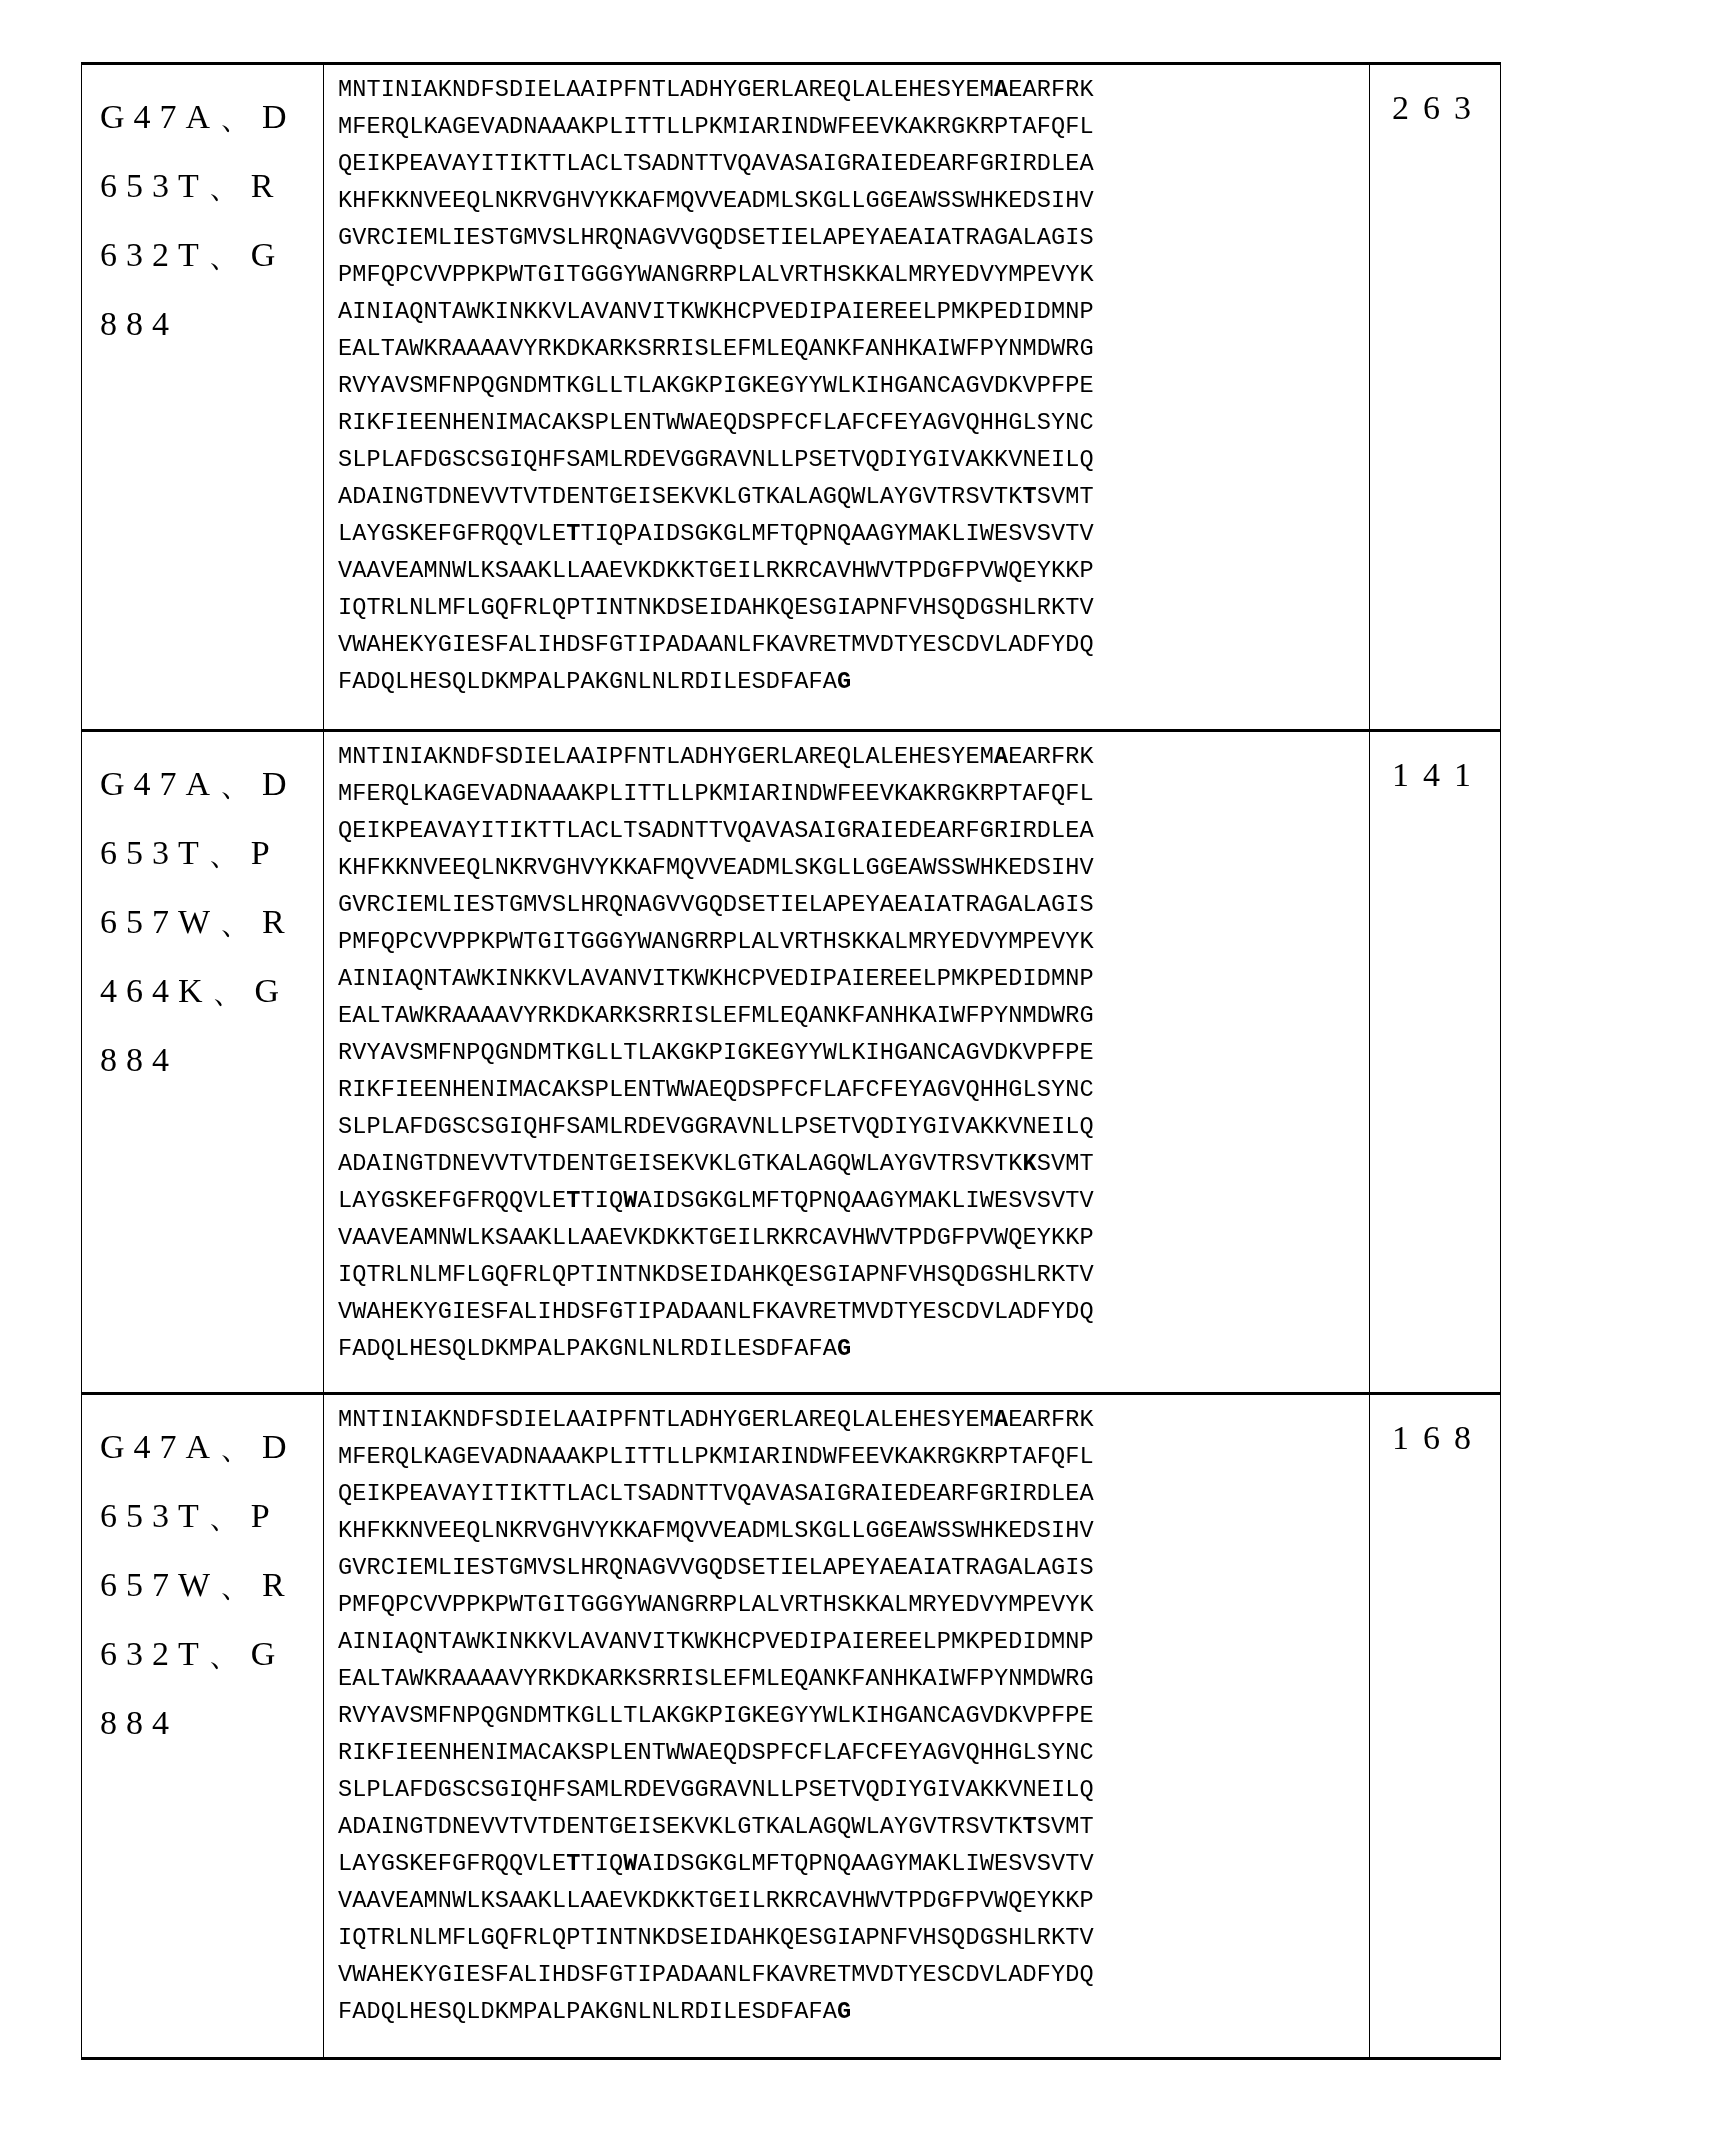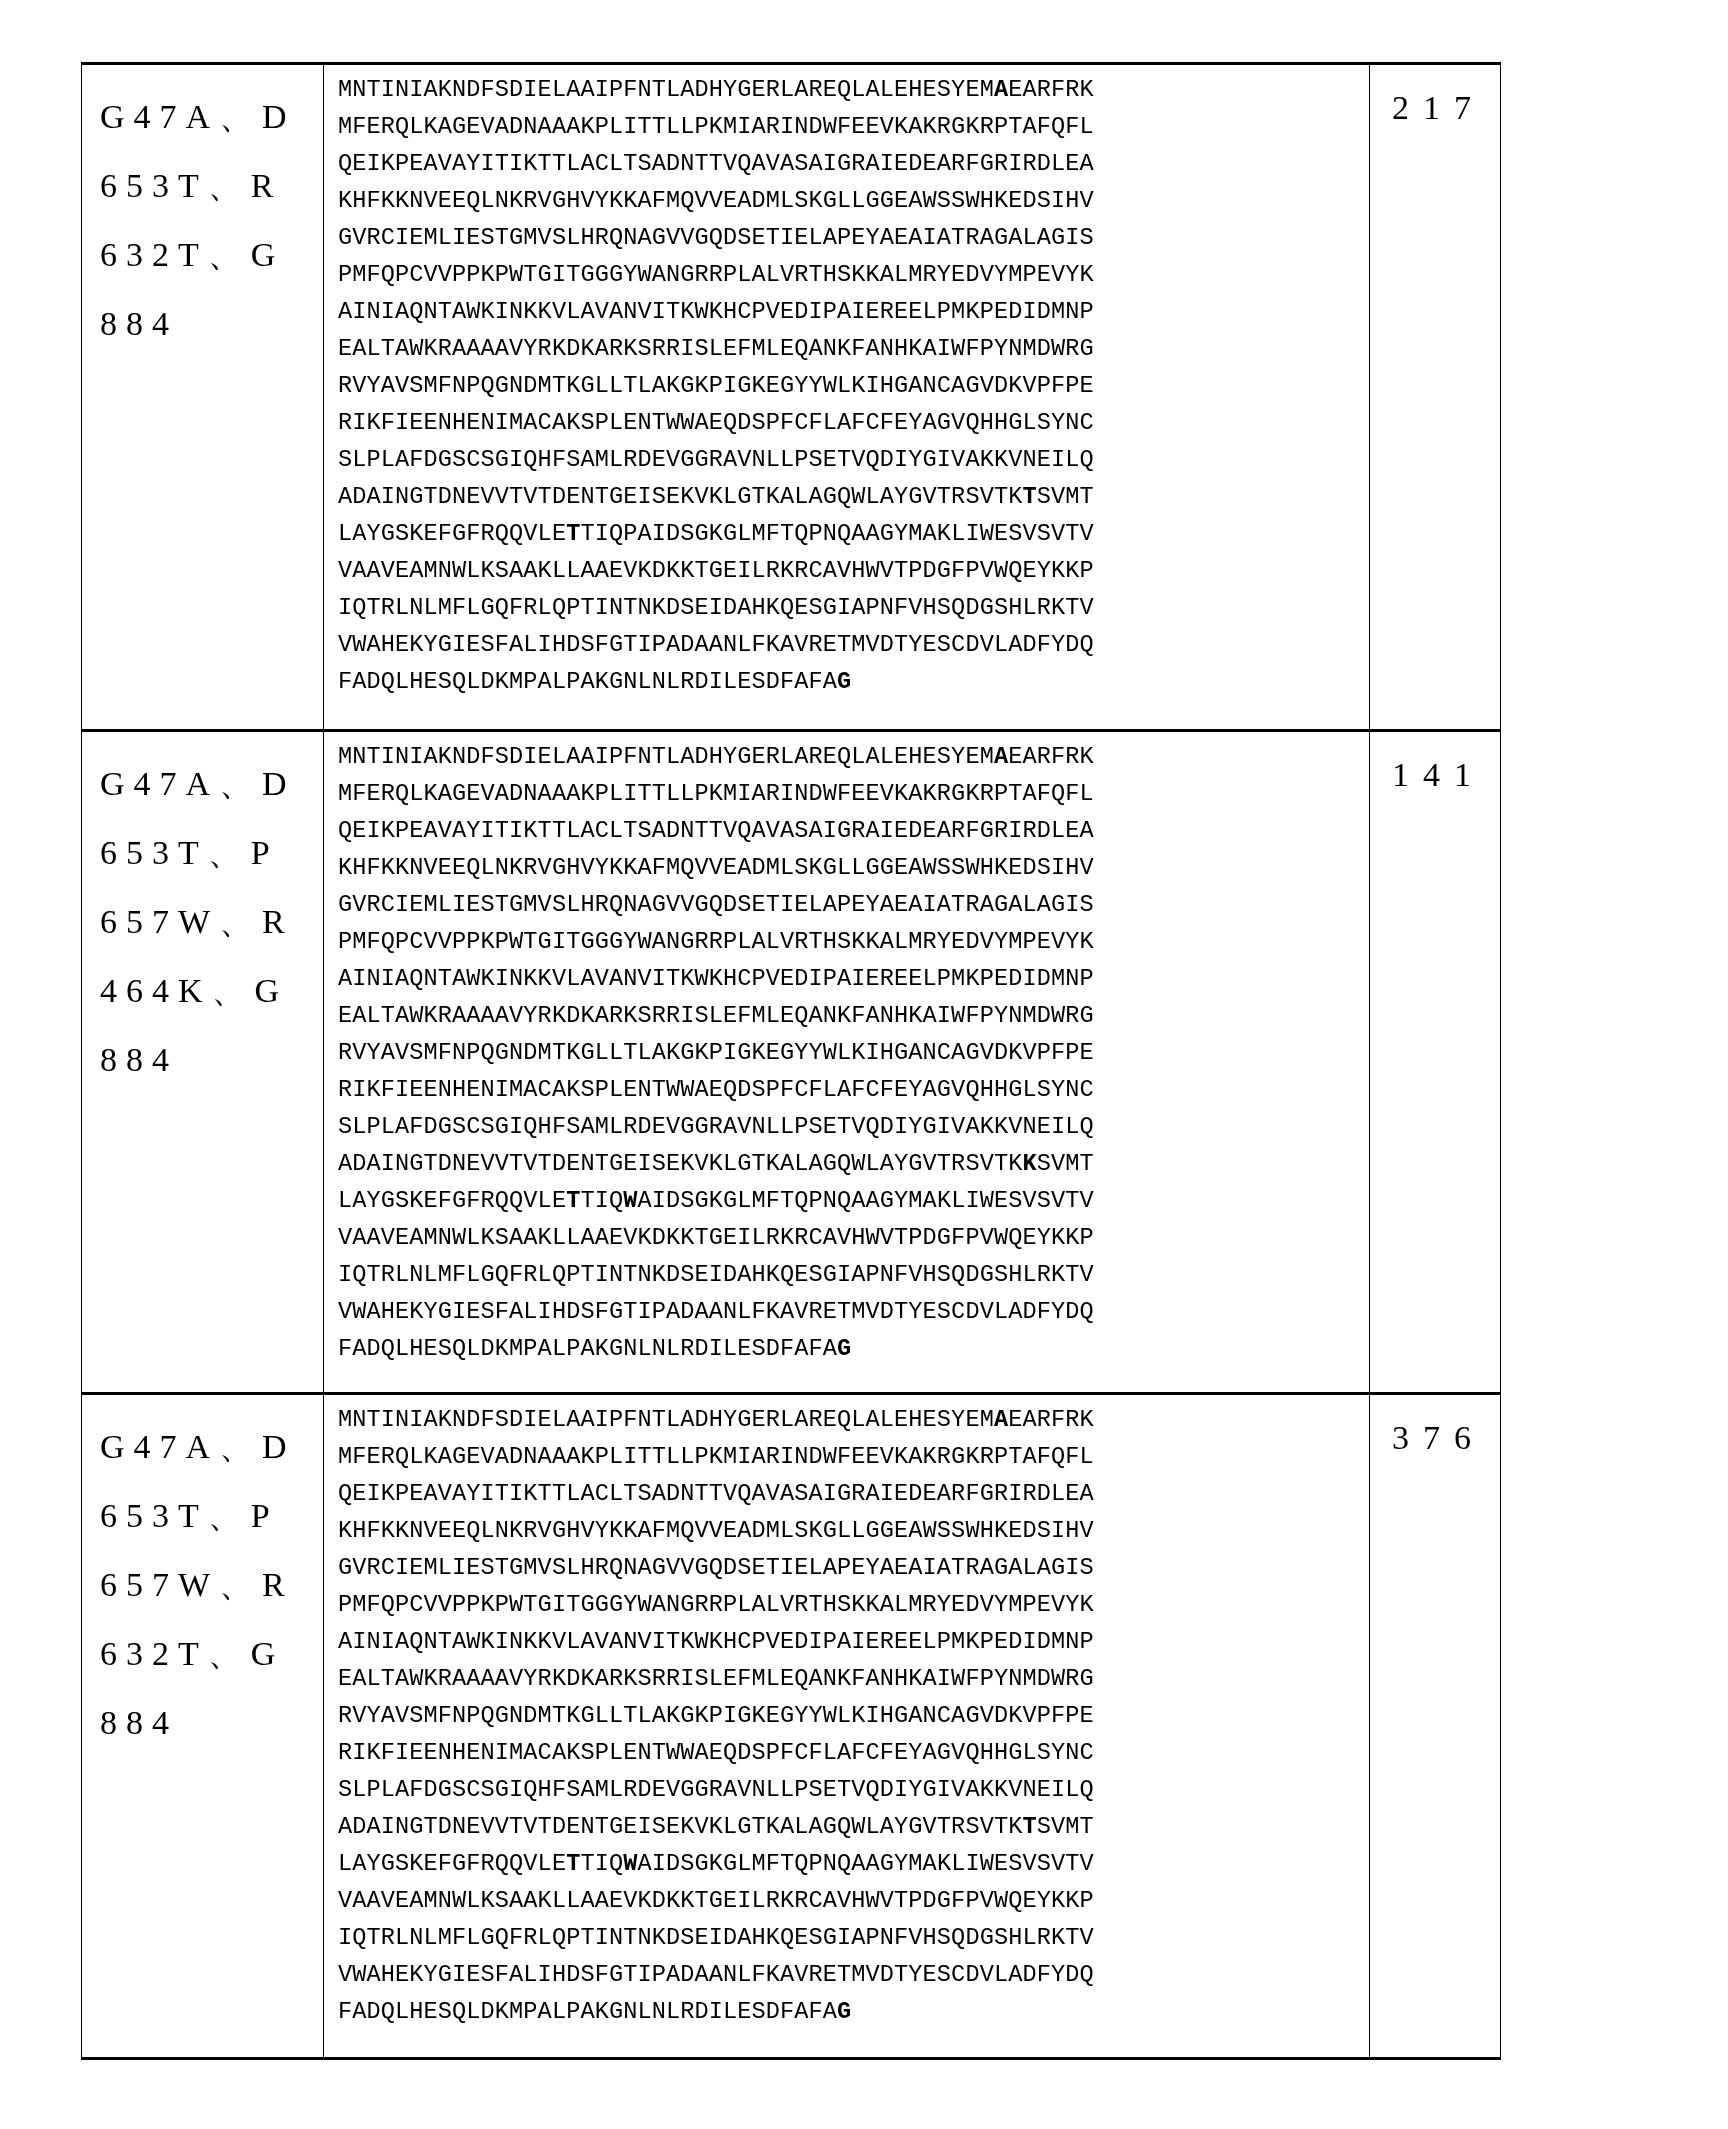--- a/index.html
+++ b/index.html
@@ -42,21 +42,21 @@
         <div class="seq-line"><span>RIKFIEENHENIMACAKSPLENTWWAEQDSPFCFLAFCFEYAGVQHHGLSYNC</span></div>
         <div class="seq-line"><span>SLPLAFDGSCSGIQHFSAMLRDEVGGRAVNLLPSETVQDIYGIVAKKVNEILQ</span></div>
         <div class="seq-line"><span>ADAINGTDNEVVTVTDENTGEISEKVKLGTKALAGQWLAYGVTRSVTK</span><b>T</b><span>SVMT</span></div>
         <div class="seq-line"><span>LAYGSKEFGFRQQVLE</span><b>T</b><span>TIQPAIDSGKGLMFTQPNQAAGYMAKLIWESVSVTV</span></div>
         <div class="seq-line"><span>VAAVEAMNWLKSAAKLLAAEVKDKKTGEILRKRCAVHWVTPDGFPVWQEYKKP</span></div>
         <div class="seq-line"><span>IQTRLNLMFLGQFRLQPTINTNKDSEIDAHKQESGIAPNFVHSQDGSHLRKTV</span></div>
         <div class="seq-line"><span>VWAHEKYGIESFALIHDSFGTIPADAANLFKAVRETMVDTYESCDVLADFYDQ</span></div>
         <div class="seq-line"><span>FADQLHESQLDKMPALPAKGNLNLRDILESDFAFA</span><b>G</b></div>
       </div>
       <div class="c-id">
-        <div class="id-text">217</div>
+        <div class="id-text">263</div>
       </div>
     </div>
     <div class="row r2">
       <div class="c-label">
         <div class="label-line">G47A、D</div>
         <div class="label-line">653T、P</div>
         <div class="label-line">657W、R</div>
         <div class="label-line">464K、G</div>
         <div class="label-line">884</div>
       </div>
@@ -104,17 +104,17 @@
         <div class="seq-line"><span>RIKFIEENHENIMACAKSPLENTWWAEQDSPFCFLAFCFEYAGVQHHGLSYNC</span></div>
         <div class="seq-line"><span>SLPLAFDGSCSGIQHFSAMLRDEVGGRAVNLLPSETVQDIYGIVAKKVNEILQ</span></div>
         <div class="seq-line"><span>ADAINGTDNEVVTVTDENTGEISEKVKLGTKALAGQWLAYGVTRSVTK</span><b>T</b><span>SVMT</span></div>
         <div class="seq-line"><span>LAYGSKEFGFRQQVLE</span><b>T</b><span>TIQ</span><b>W</b><span>AIDSGKGLMFTQPNQAAGYMAKLIWESVSVTV</span></div>
         <div class="seq-line"><span>VAAVEAMNWLKSAAKLLAAEVKDKKTGEILRKRCAVHWVTPDGFPVWQEYKKP</span></div>
         <div class="seq-line"><span>IQTRLNLMFLGQFRLQPTINTNKDSEIDAHKQESGIAPNFVHSQDGSHLRKTV</span></div>
         <div class="seq-line"><span>VWAHEKYGIESFALIHDSFGTIPADAANLFKAVRETMVDTYESCDVLADFYDQ</span></div>
         <div class="seq-line"><span>FADQLHESQLDKMPALPAKGNLNLRDILESDFAFA</span><b>G</b></div>
       </div>
       <div class="c-id">
-        <div class="id-text">376</div>
+        <div class="id-text">168</div>
       </div>
     </div>
   </div>
 
 
 </body></html>

